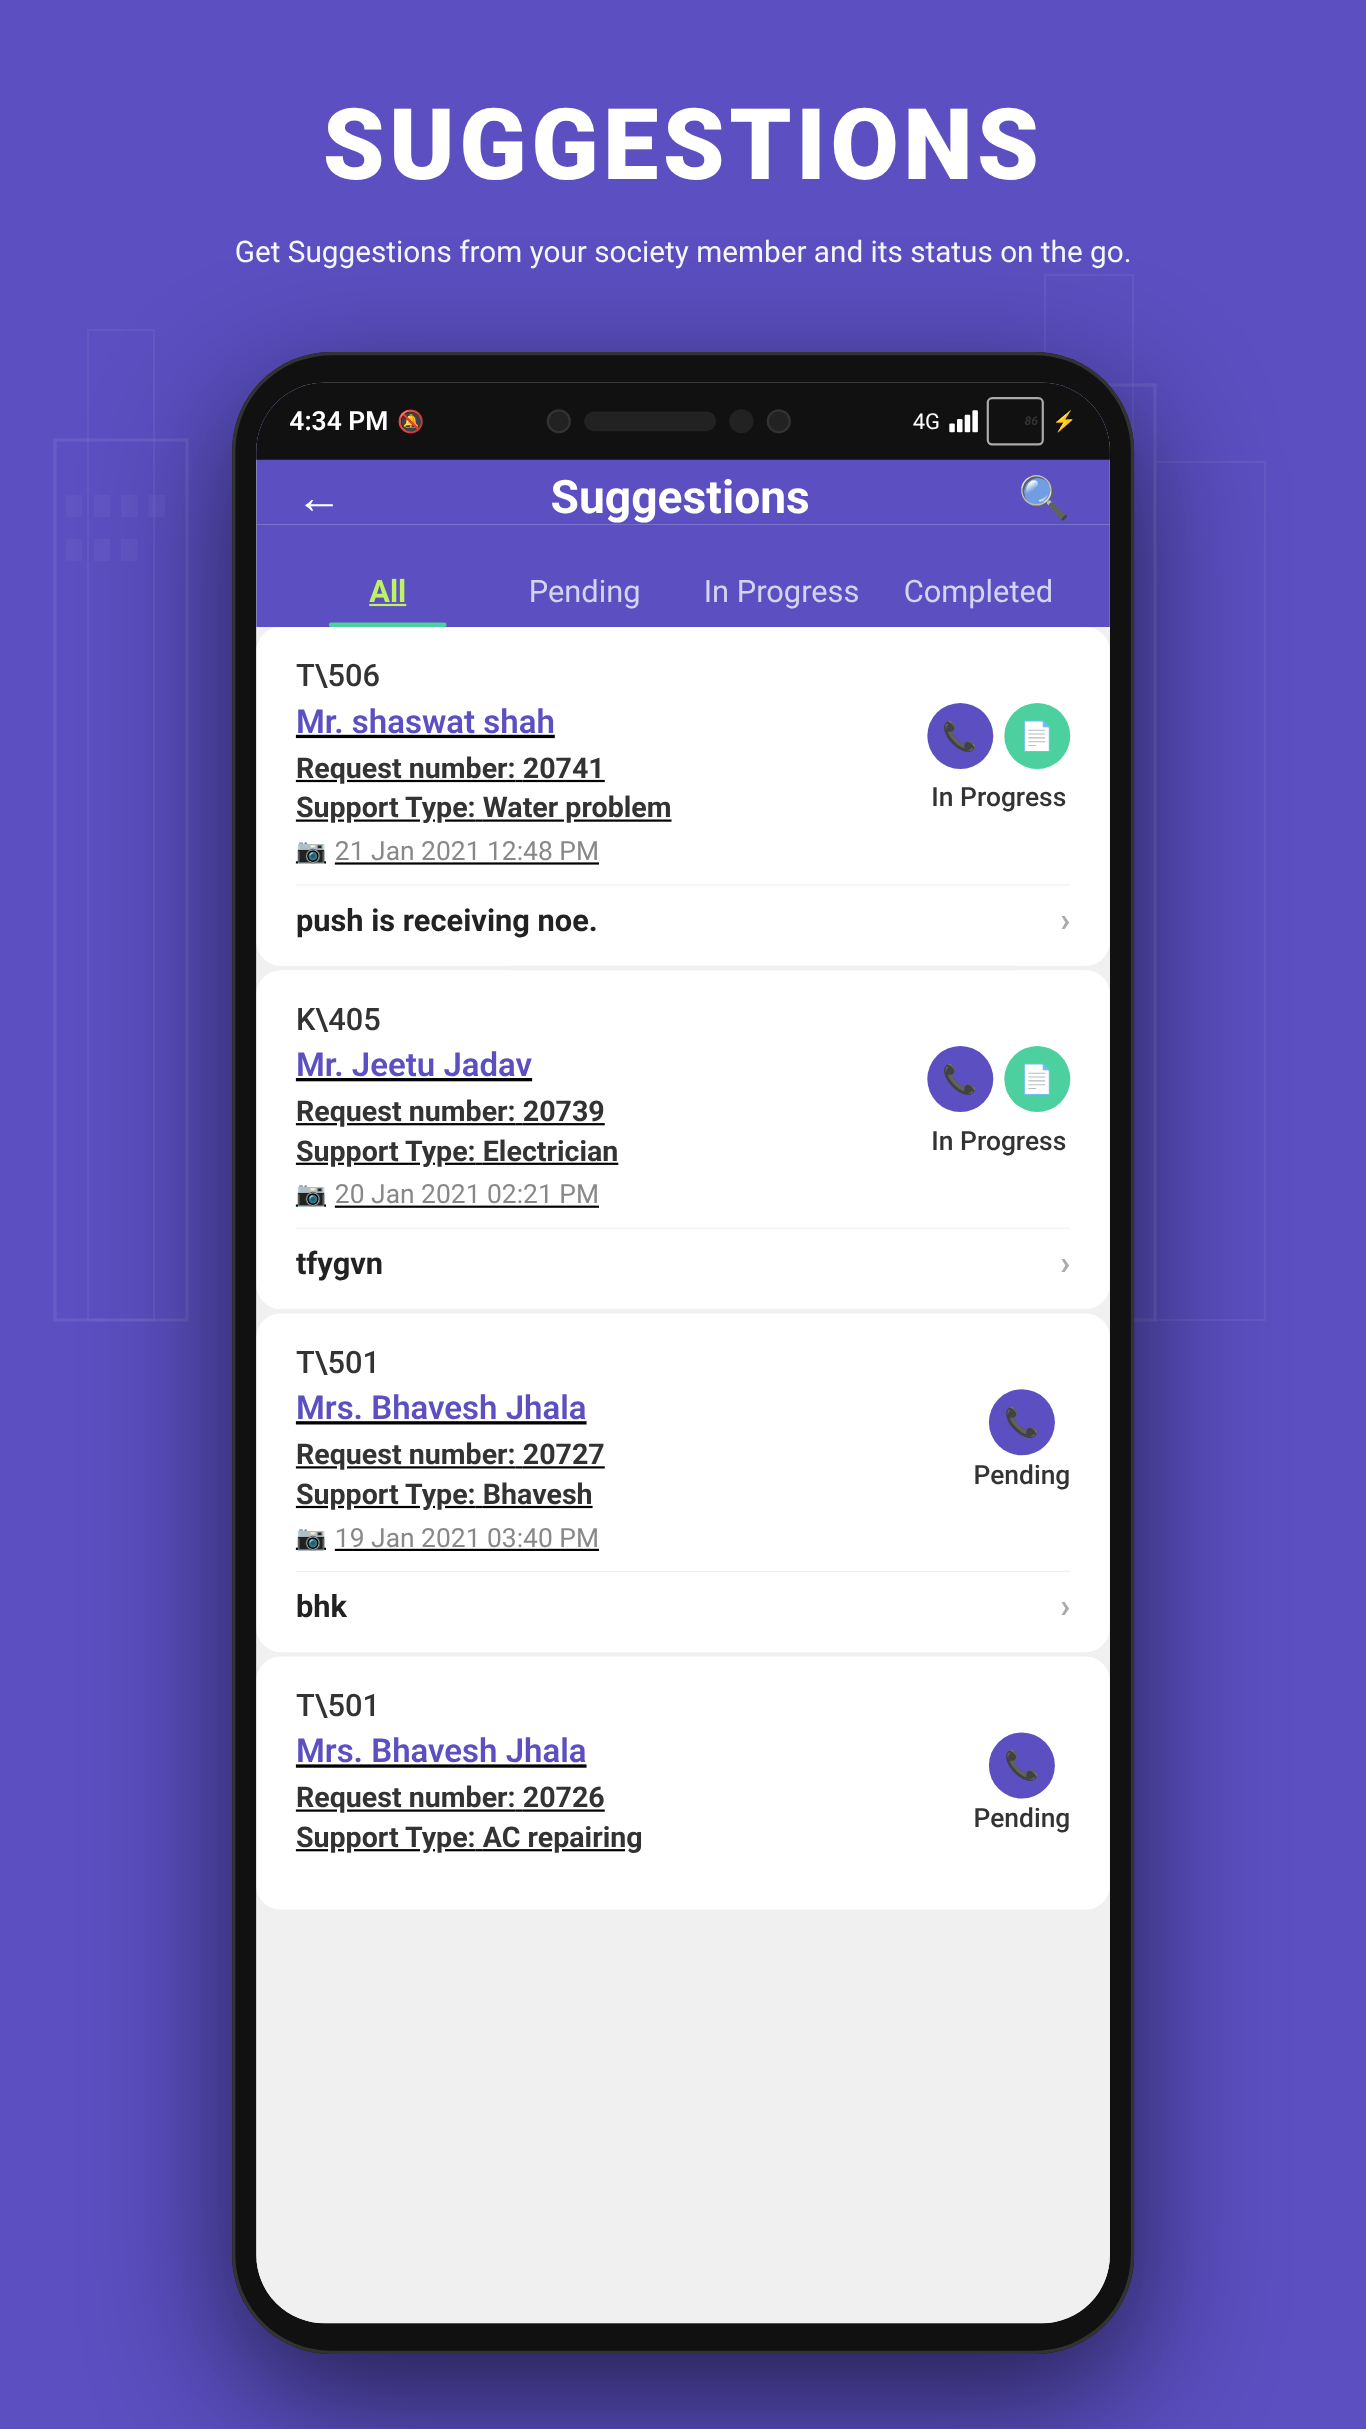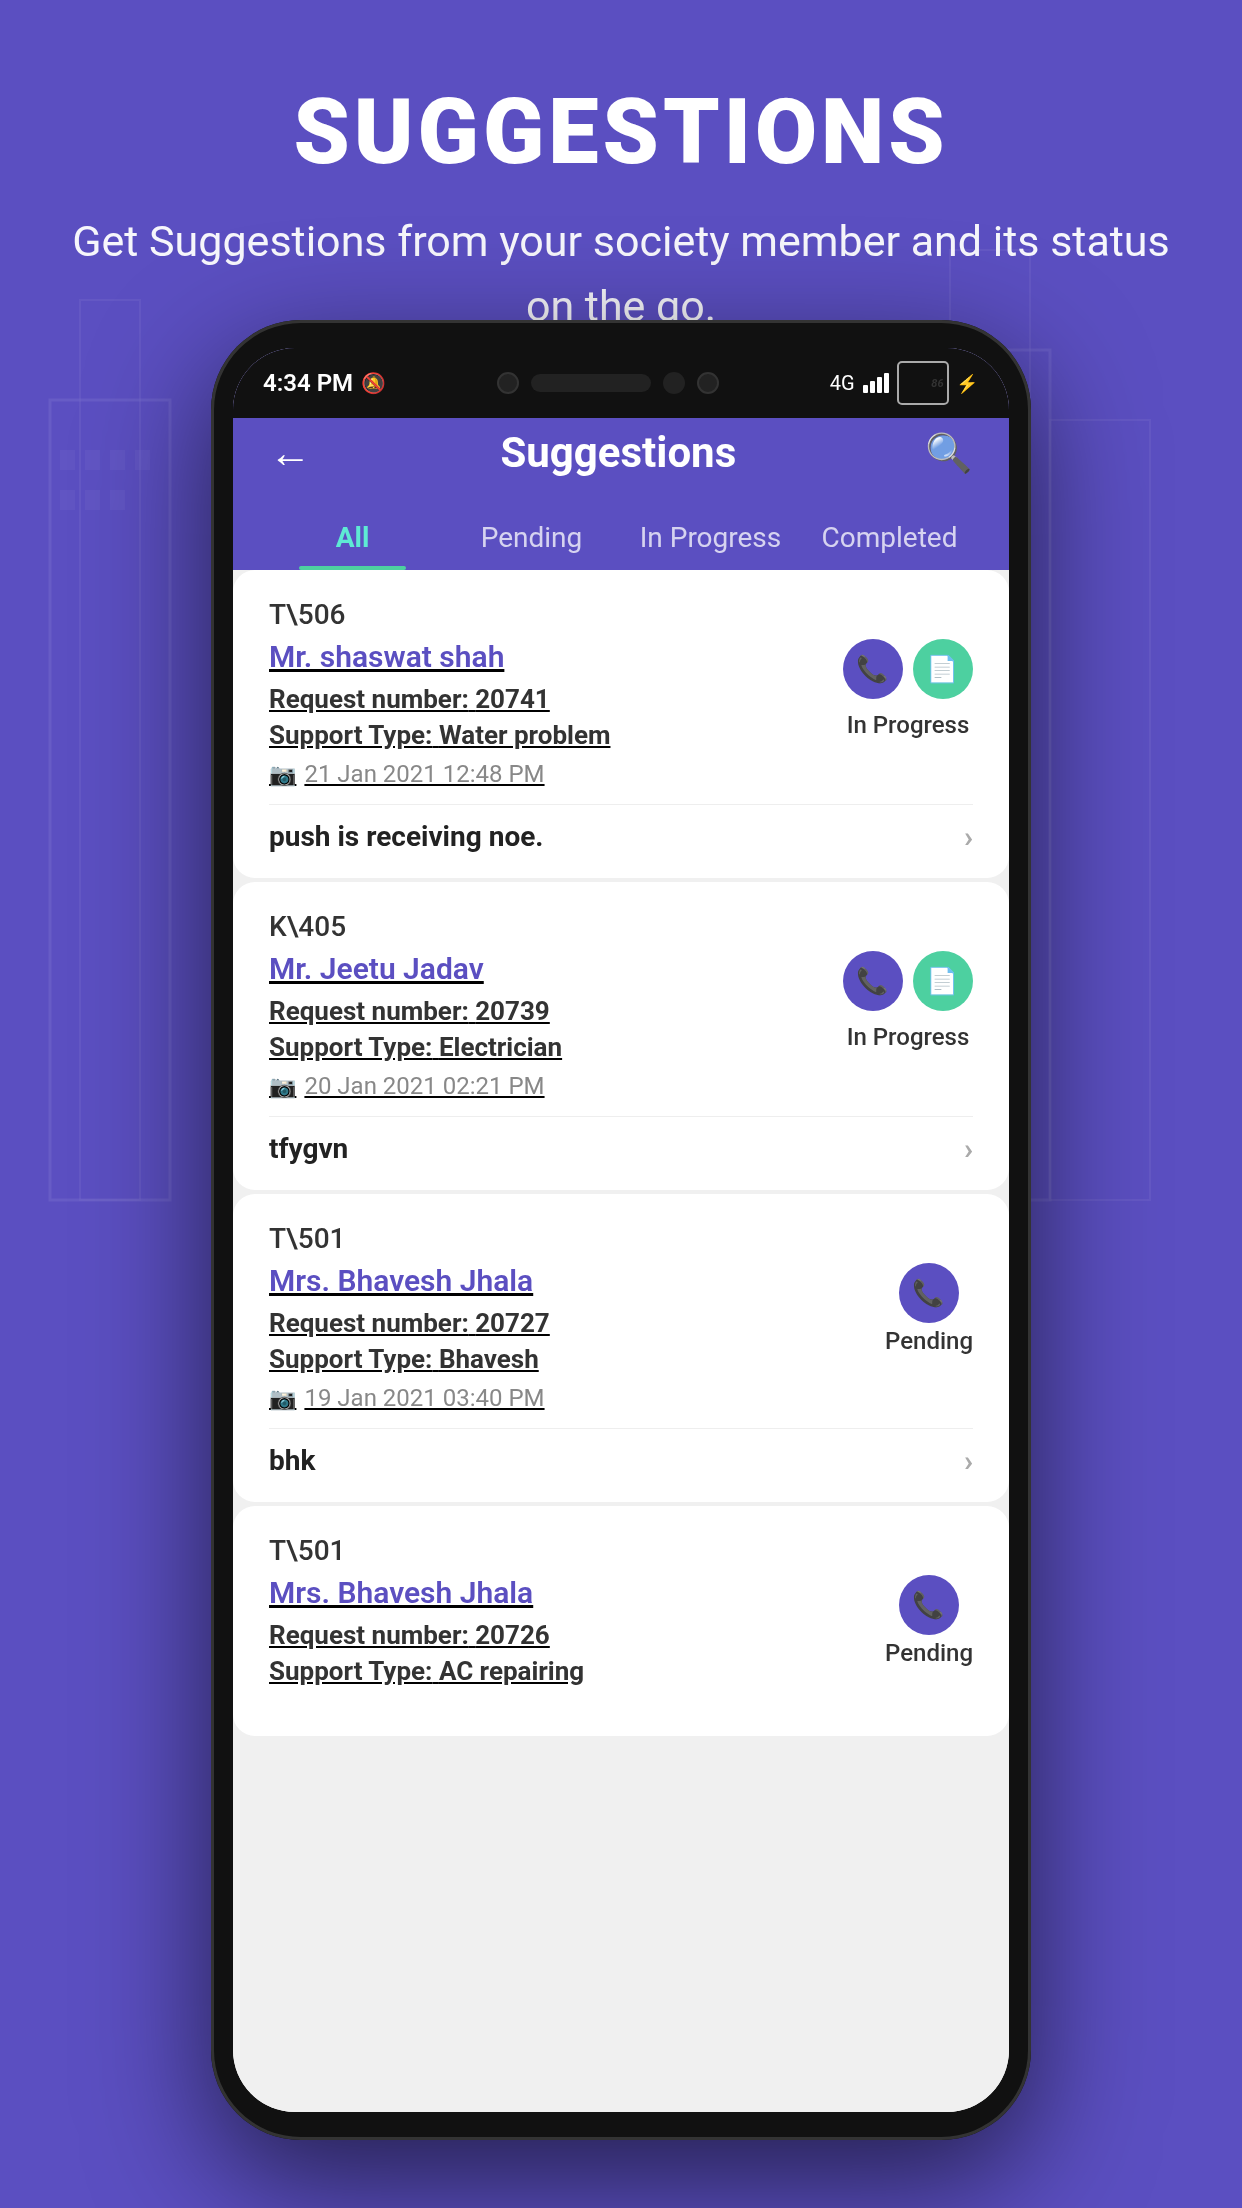--- a/index.html
+++ b/index.html
@@ -32,21 +32,21 @@
     }
 
     .top-section h1 {
       font-size: 90px;
       font-weight: 900;
       letter-spacing: 4px;
       margin-bottom: 24px;
     }
 
     .top-section p {
-      font-size: 43px;
+      font-size: 27px;
       font-weight: 400;
       line-height: 1.5;
       opacity: 0.95;
     }
 
     
     .phone-container {
       position: absolute;
       top: 320px;
       left: 50%;
@@ -195,22 +195,23 @@
       flex: 1;
       text-align: center;
       padding: 16px 8px;
       font-size: 28px;
       color: rgba(255,255,255,0.75);
       cursor: pointer;
       position: relative;
     }
 
     .tab.active {
-      color: #5eead4;
+      color: #bef264;
       font-weight: 700;
+      text-decoration: underline;
     }
 
     .tab.active::after {
       content: '';
       position: absolute;
       bottom: 0;
       left: 20%;
       right: 20%;
       height: 4px;
       background: #4dd0a0;

